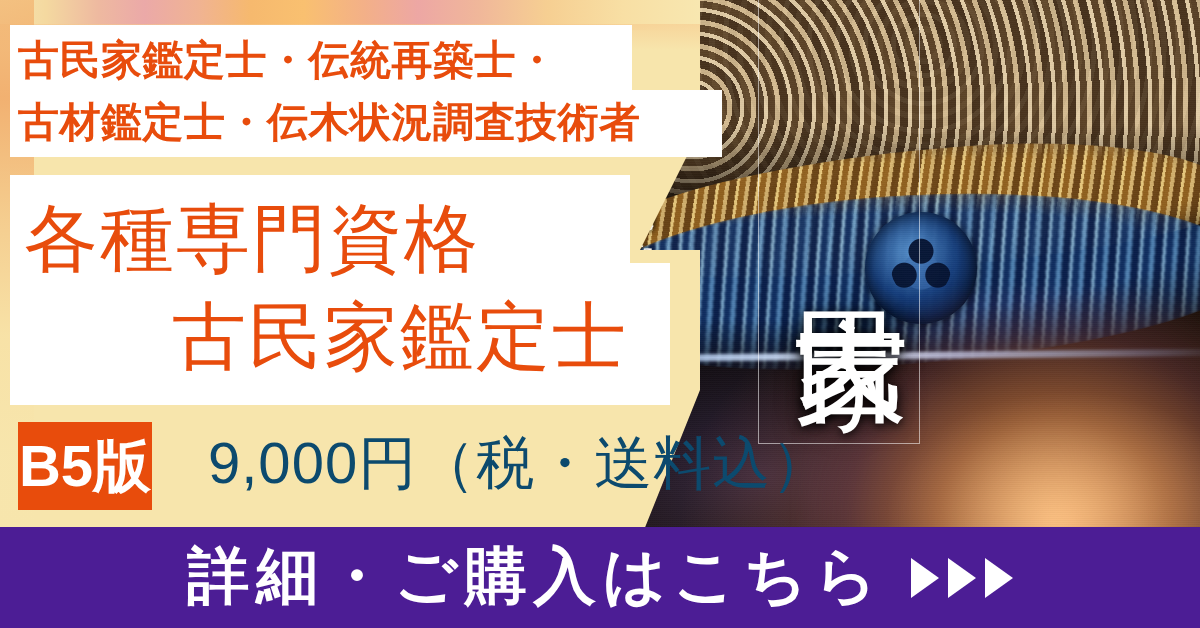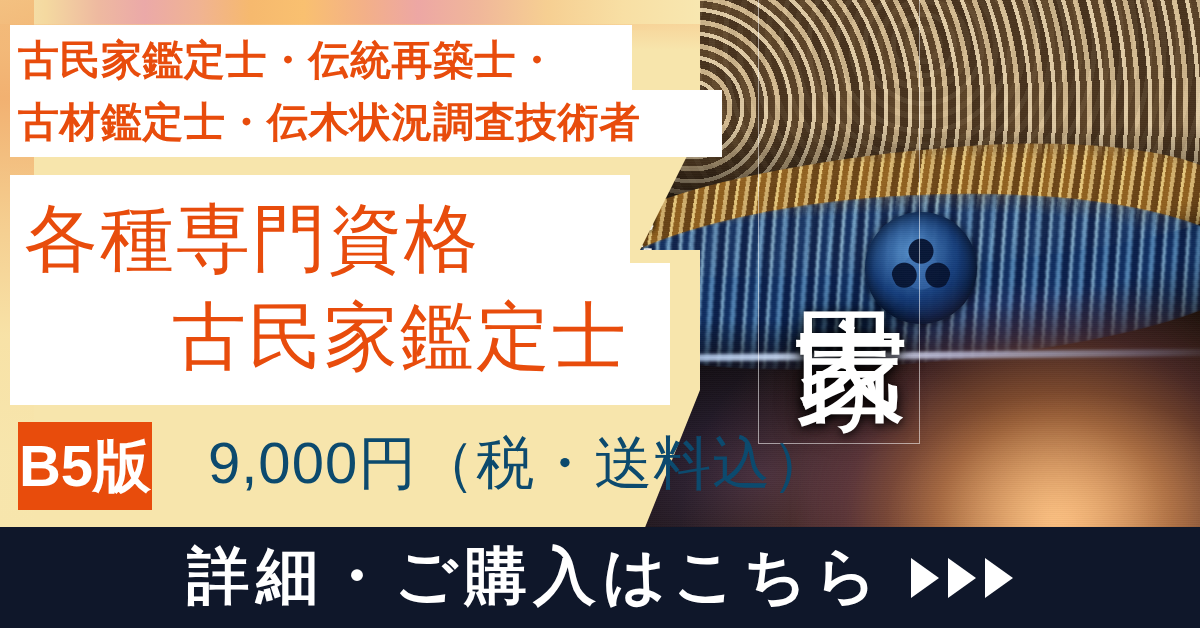--- a/index.html
+++ b/index.html
@@ -228,21 +228,21 @@
     font-weight:400;
     letter-spacing:1px;
     white-space:nowrap;
     font-family:"Liberation Sans","DejaVu Sans",sans-serif;
     margin-left:36px;
   }
 
   
   .cta {
     position:absolute; left:0; top:527px; width:1200px; height:101px;
-    background:#0f172a;
+    background:#4c1d95;
     display:flex; align-items:center; justify-content:center;
   }
   .cta-text {
     color:#ffffff;
     font-size:62px;
     font-weight:700;
     letter-spacing:7px;
     white-space:nowrap;
     font-family:"Liberation Sans","DejaVu Sans",sans-serif;
     line-height:1;

